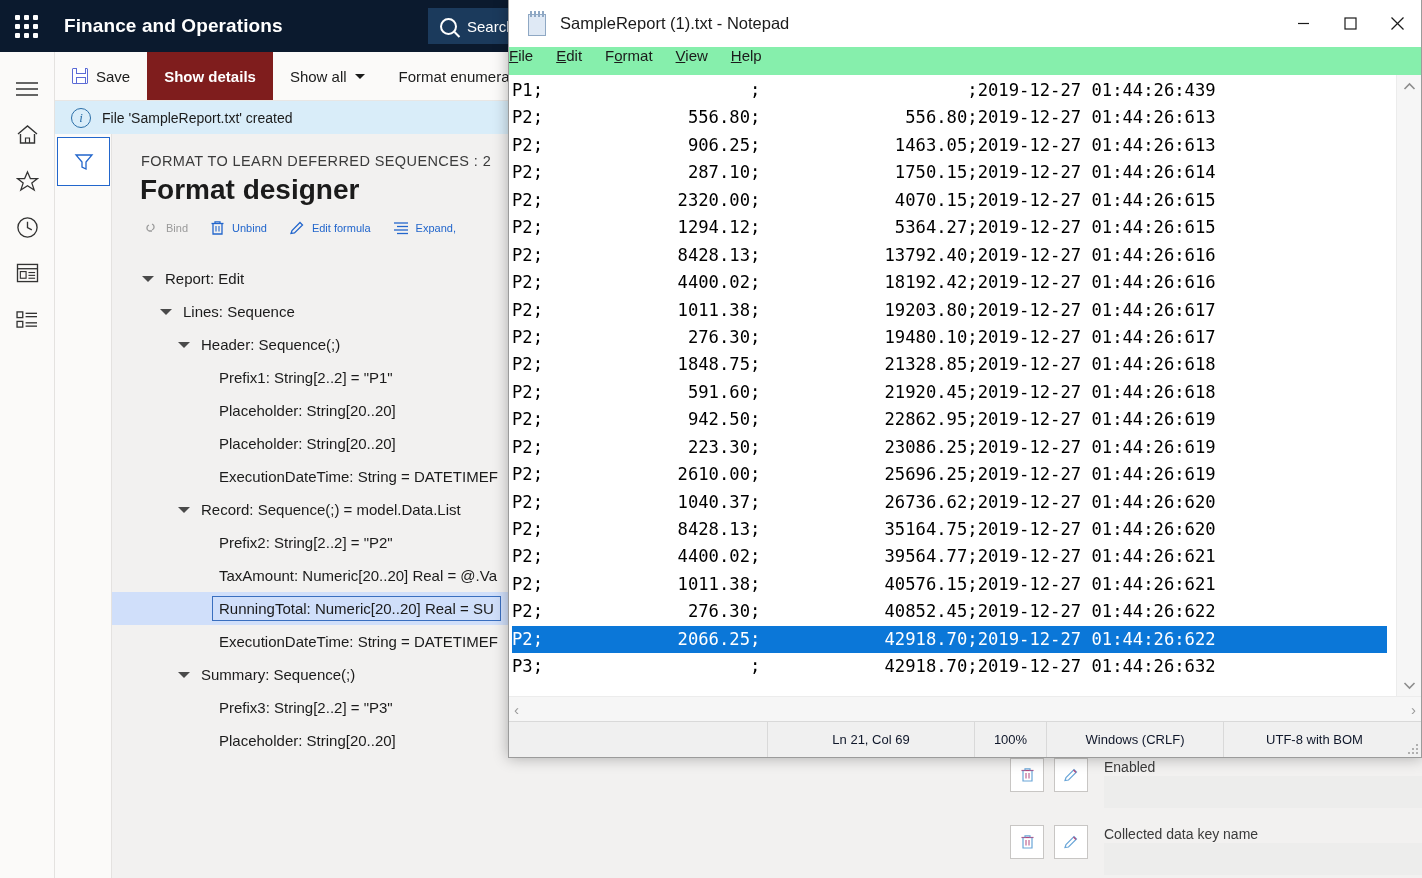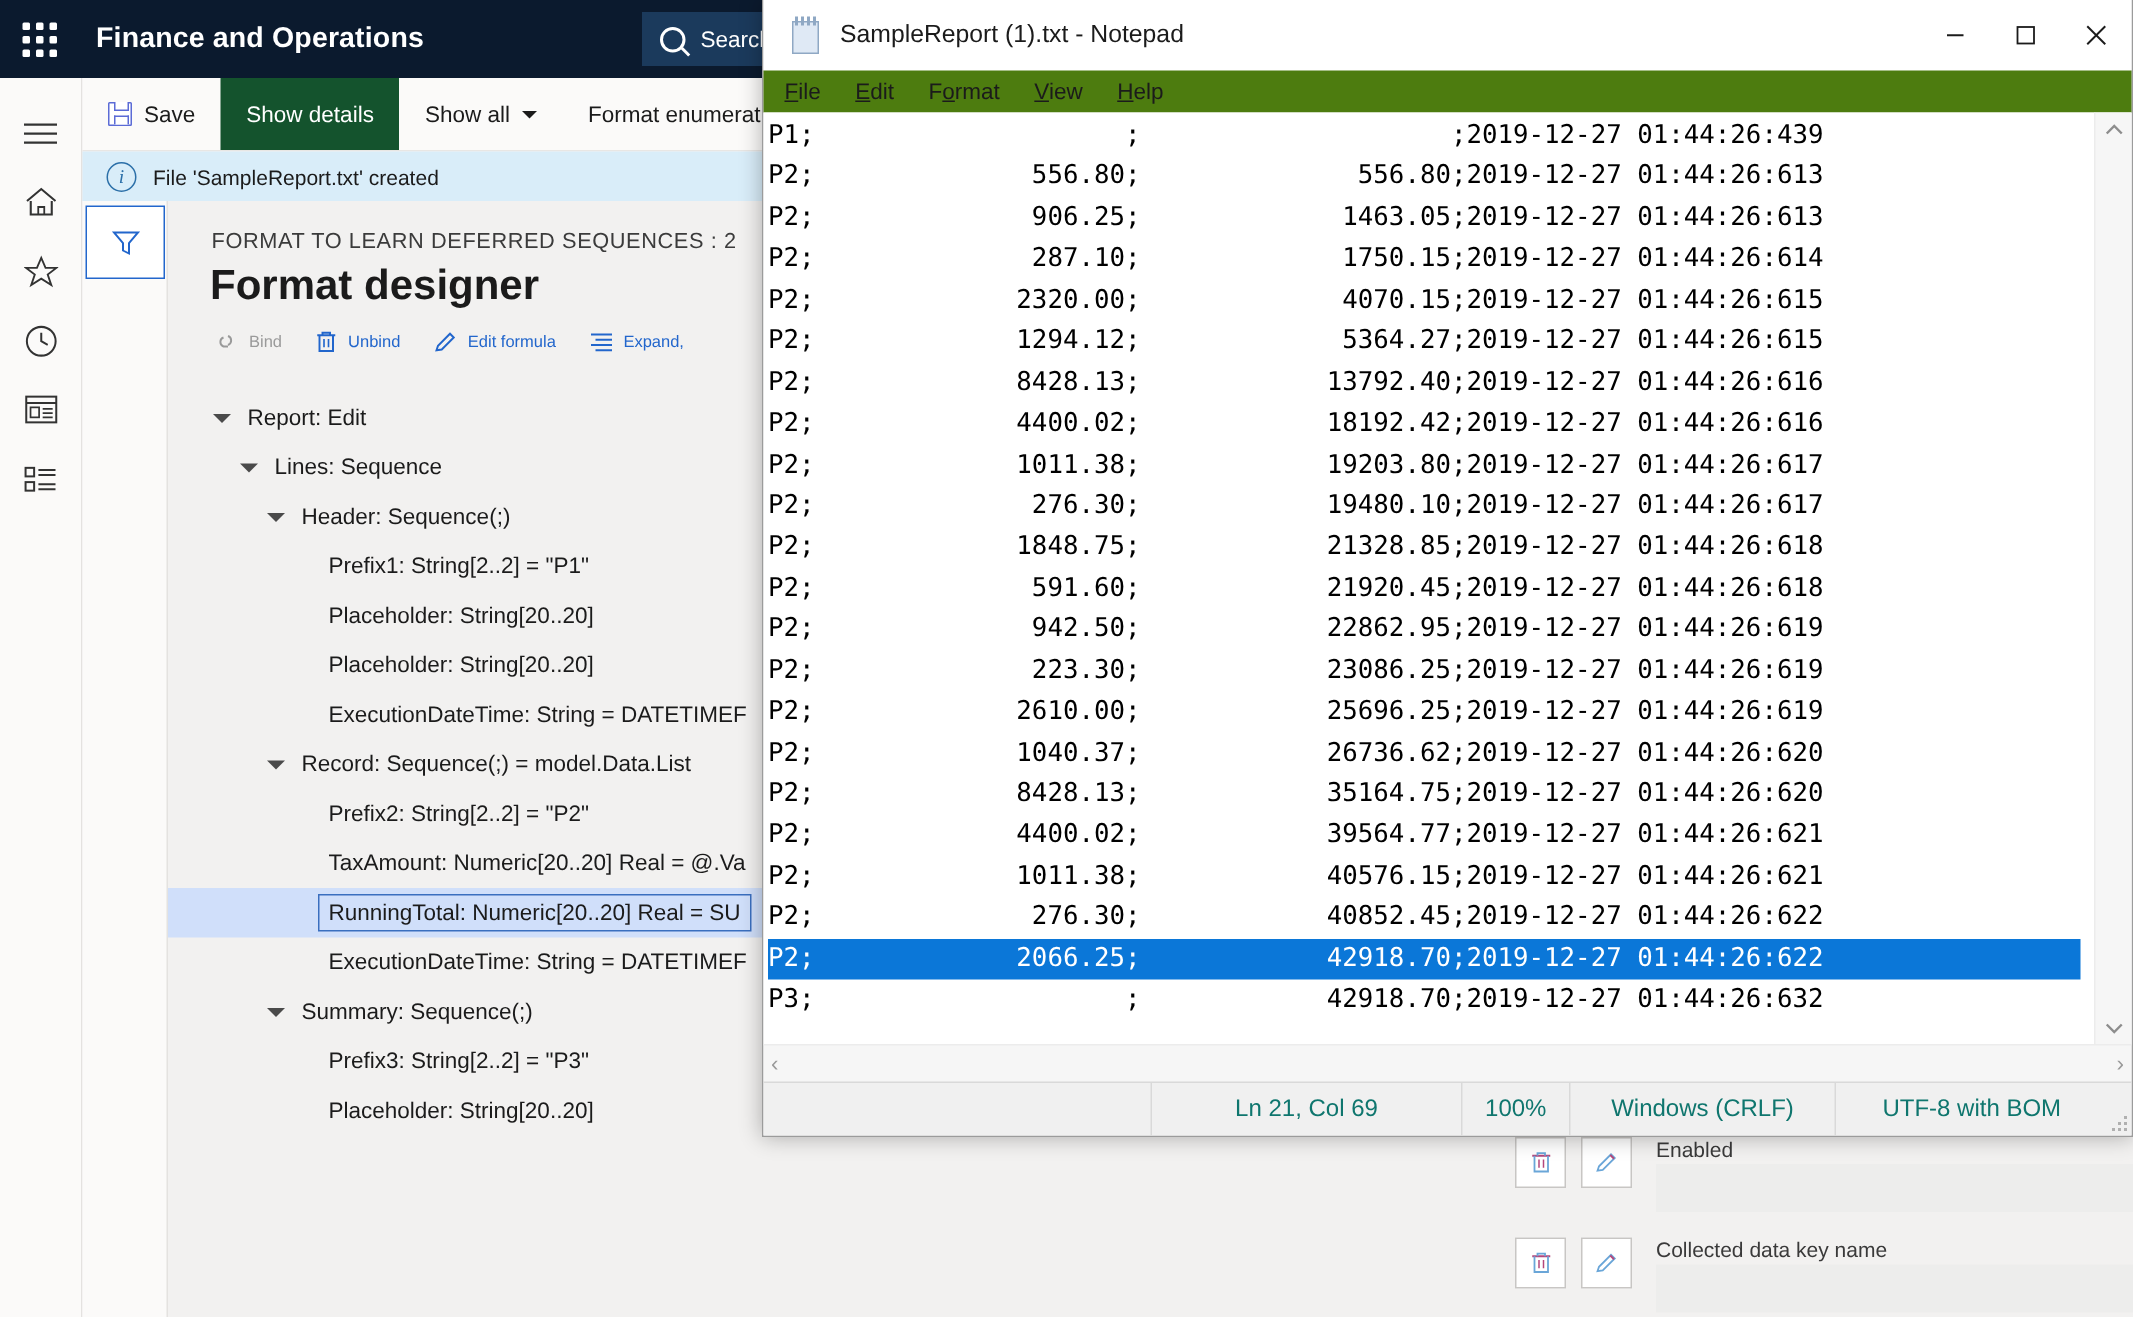--- a/index.html
+++ b/index.html
@@ -58,21 +58,21 @@
   
   .cmdbar {
     position: absolute; left: 55px; top: 52px; width: 1367px; height: 49px;
     background: #fbfaf9; border-bottom: 1px solid #e8e6e4;
     display: flex; align-items: stretch;
   }
   .cmd {
     display: flex; align-items: center; padding: 0 17px; font-size: 15px; color: #1b1b1b;
     cursor: pointer; white-space: nowrap;
   }
-  .cmd.active { background: #14532d; color: #ffffff; font-weight: normal; }
+  .cmd.active { background: #7f1d1d; color: #ffffff; font-weight: bold; }
   .save-icon {
     width: 16px; height: 16px; margin-right: 8px; flex: none;
     border: 1.6px solid #5b6bd6; border-radius: 1px; position: relative; background: #fff;
   }
   .save-icon::before {
     content:""; position:absolute; left:3px; top:-1px; width:8px; height:5px;
     border:1.4px solid #5b6bd6; border-top:none; background:#fff;
   }
   .save-icon::after {
     content:""; position:absolute; left:3px; bottom:0px; width:8px; height:5px;
@@ -150,21 +150,21 @@
     height: 47px; display: flex; align-items: center; flex: none; background:#ffffff;
   }
   .np-icon { width: 22px; height: 26px; margin-left: 17px; margin-right: 12px; position: relative; flex: none; }
   .np-icon .pad { position:absolute; left:2px; top:3px; width:18px; height:22px; background:#dfe9f5; border:1px solid #8fa8c4; }
   .np-icon .rings { position:absolute; left:2px; top:0px; width:18px; height:5px; }
   .np-icon .rings i { position:absolute; top:0; width:2px; height:6px; background:#8fa8c4; }
   .np-title-text { font-size: 16.5px; color: #1b1b1b; }
   .np-winbtns { margin-left: auto; display: flex; height: 47px; }
   .np-winbtn { width: 47px; height: 47px; display:flex; align-items:center; justify-content:center; cursor:pointer; }
 
-  .np-menu { height: 28px; display: flex; align-items: center; padding-left: 14px; flex: none; background:#4d7c0f; }
+  .np-menu { height: 28px; display: flex; padding-left: 0; flex: none; background:#86efac; }
   .np-menu-item { font-size: 15px; color: #1b1b1b; margin-right: 23px; cursor: pointer; }
   .np-menu-item u { text-decoration: underline; }
 
   .np-body { position: relative; flex: 1; background: #ffffff; overflow: hidden; }
   .np-text {
     position: absolute; left: 3px; top: 2px; right: 34px; bottom: 0;
     font-family: "DejaVu Sans Mono", "Liberation Mono", monospace;
     font-size: 17.2px; line-height: 27.45px; color: #000000; white-space: pre;
   }
   .np-line { height: 27.45px; }
@@ -177,21 +177,21 @@
   .np-sb-arrow { width: 25px; height: 22px; display:flex; align-items:center; justify-content:center; cursor:pointer; color:#8d8d8d; }
   .np-sb-arrow.bottom { position:absolute; bottom:0; left:0; }
 
   .np-hscroll {
     height: 25px; flex: none; background: #f6f6f6; border-top: 1px solid #ececec;
     display: flex; align-items: center; justify-content: space-between; padding: 0 5px;
     color: #9a9a9a; font-size: 15px;
   }
   .np-status {
     height: 36px; flex: none; background: #f0f0f0; border-top: 1px solid #d9d9d9;
-    display: flex; align-items: stretch; font-size: 16px; color: #0f766e;
+    display: flex; align-items: stretch; font-size: 13px; color: #0f172a;
   }
   .np-status .cell { display: flex; align-items: center; justify-content: center; border-left: 1px solid #d9d9d9; }
   .np-status .cell.first { border-left: none; }
   .np-grip { position:absolute; right:3px; bottom:3px; width:12px; height:12px; }
   .np-grip i { position:absolute; width:2px; height:2px; background:#b0b0b0; }
 </style>
 </head>
 <body>
 
 <div id="root">

